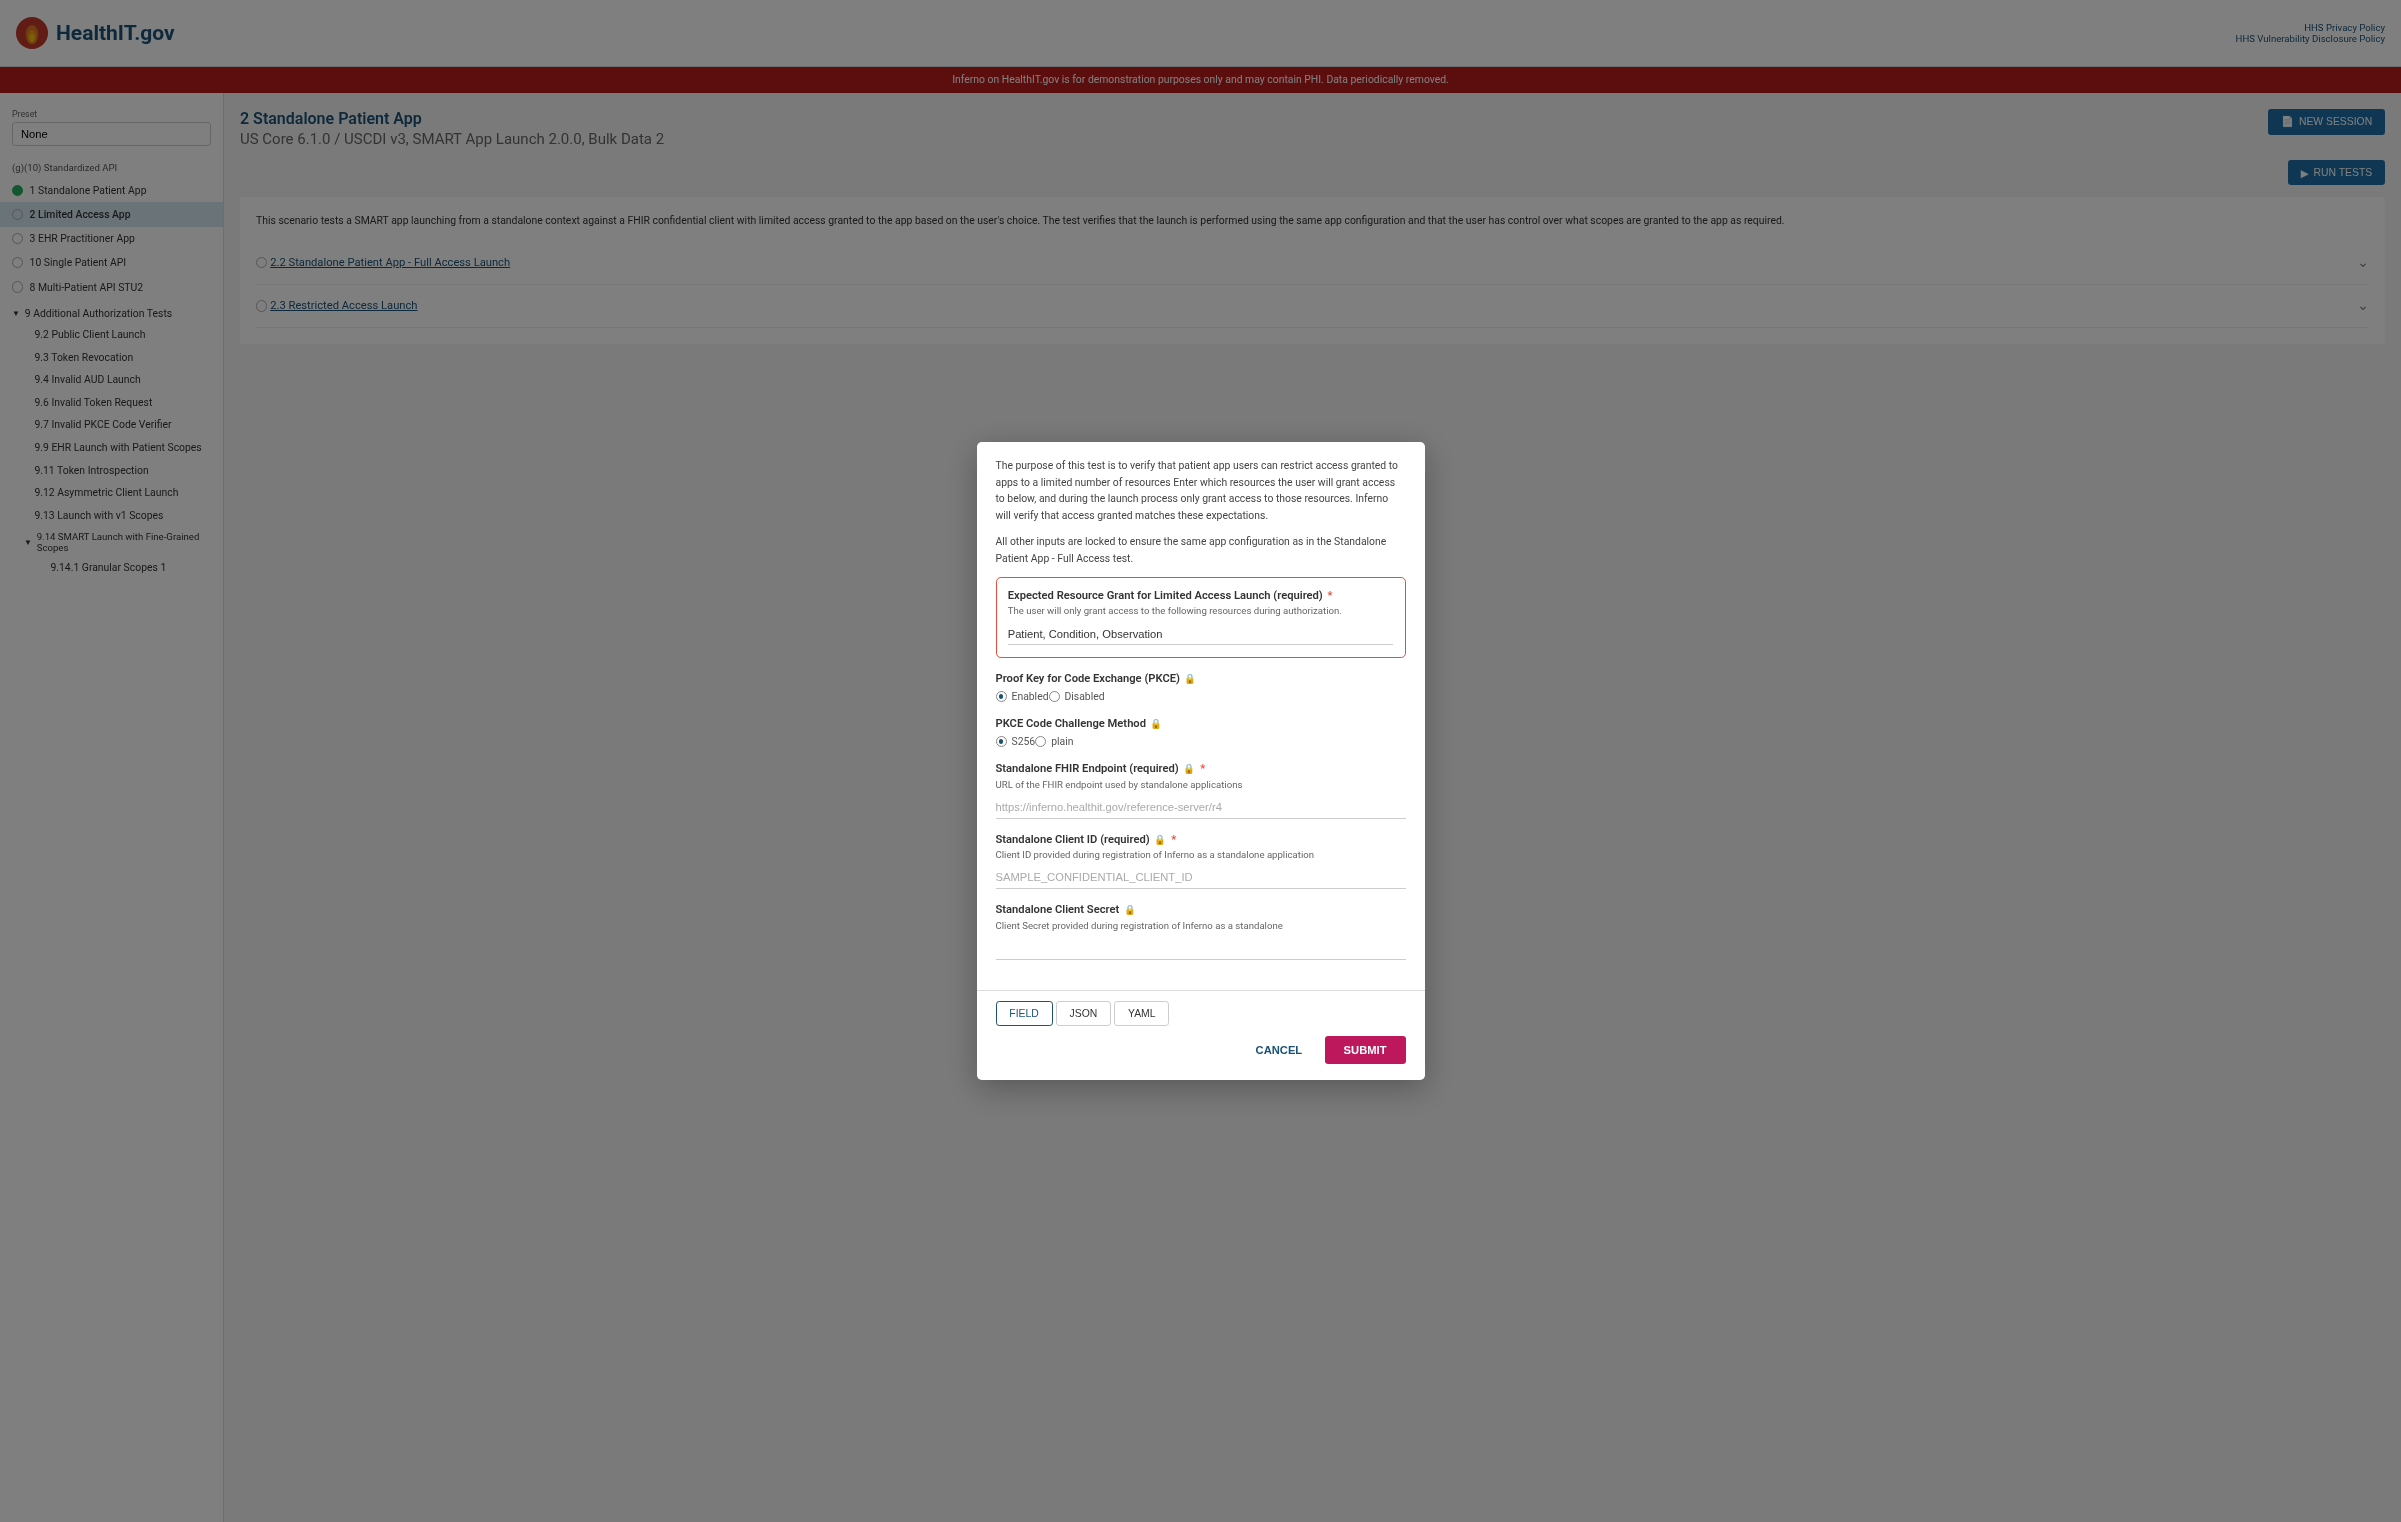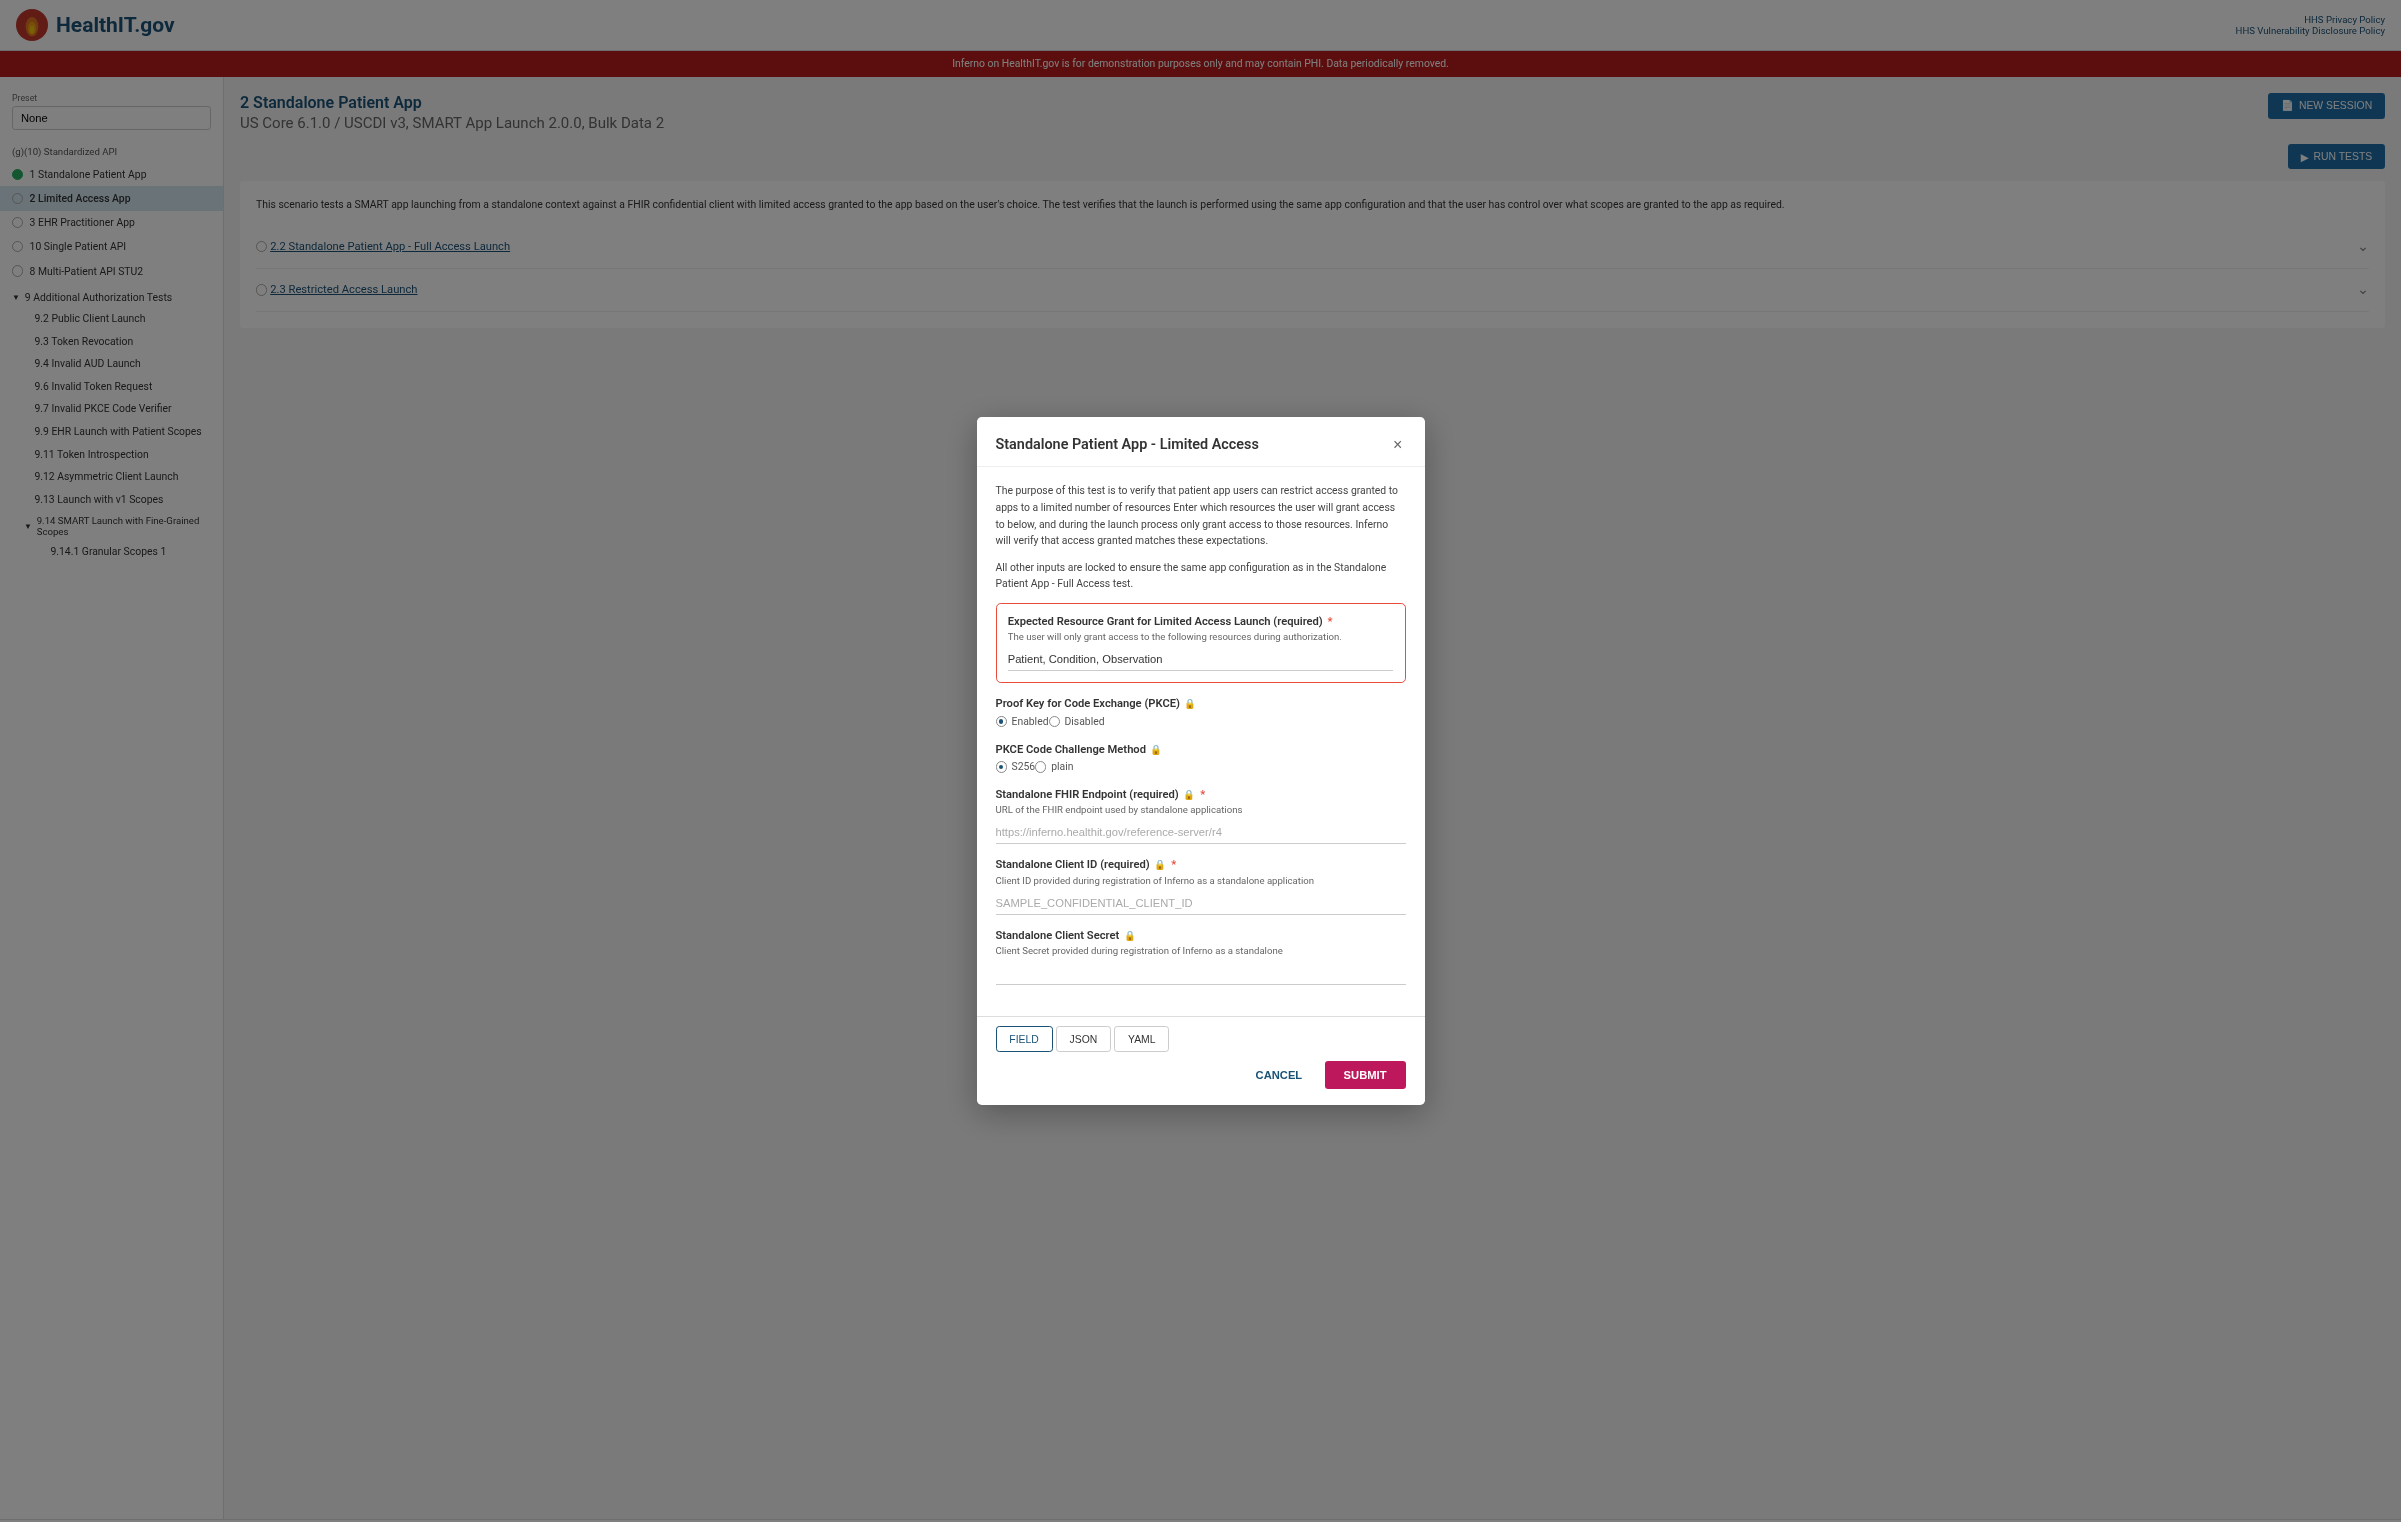--- a/index.html
+++ b/index.html
@@ -1,19 +1,19 @@
 <!DOCTYPE html>
 <html style="font-size:12.8px"><head>
   <meta charset="utf-8">
   <style>
     * { box-sizing: border-box; margin: 0; padding: 0; }
     body { font-family: -apple-system, BlinkMacSystemFont, 'Segoe UI', Roboto, sans-serif; background: #f5f5f5; min-height: 100vh; position: relative; overflow: hidden; }
 
     
-    .header { background: #fff; border-bottom: 0.8px solid #ddd; padding: 9px 16px; display: flex; align-items: center; justify-content: space-between; }
+    .header { background: #fff; border-bottom: 0.8px solid #ddd; padding: 17px 16px; display: flex; align-items: center; justify-content: space-between; }
     .logo-area { display: flex; align-items: center; gap: 8px; }
     .logo-flame { width: 32px; height: 32px; }
     .logo-text { font-size: 21px; font-weight: 700; color: #1a5276; }
     .header-links { text-align: right; font-size: 9.6px; }
     .header-links a { color: #1a5276; text-decoration: none; display: block; }
 
     
     .banner { background: #b91c1c; color: #fff; text-align: center; padding: 6.4px; font-size: 10.4px; }
 
     
@@ -91,24 +91,20 @@
     
     .modal-footer { padding: 9.6px 19px 16px; display: flex; justify-content: flex-end; gap: 9.6px; align-items: center; }
     .btn-cancel { background: none; border: none; color: #1a5276; font-size: 11.2px; font-weight: 700; cursor: pointer; padding: 6.4px 12.8px; }
     .btn-submit { background: #be185d; color: #fff; border: none; padding: 8px 19px; border-radius: 3.2px; font-size: 11.2px; font-weight: 600; cursor: pointer; }
   </style>
 </head>
 <body>
 
 <div class="overlay">
   <div class="modal">
-    <div class="modal-header">
-      <span class="modal-title">Standalone Patient App - Limited Access</span>
-      <button class="modal-close">×</button>
-    </div>
     <div class="modal-body">
       <p class="modal-desc">The purpose of this test is to verify that patient app users can restrict access granted to apps to a limited number of resources Enter which resources the user will grant access to below, and during the launch process only grant access to those resources. Inferno will verify that access granted matches these expectations.</p>
       <p class="modal-desc">All other inputs are locked to ensure the same app configuration as in the Standalone Patient App - Full Access test.</p>
 
       <div class="field-group highlighted">
         <div class="field-label">
           <span>Expected Resource Grant for Limited Access Launch (required)</span>
           <span class="required">*</span>
         </div>
         <div class="field-desc">The user will only grant access to the following resources during authorization.</div>

